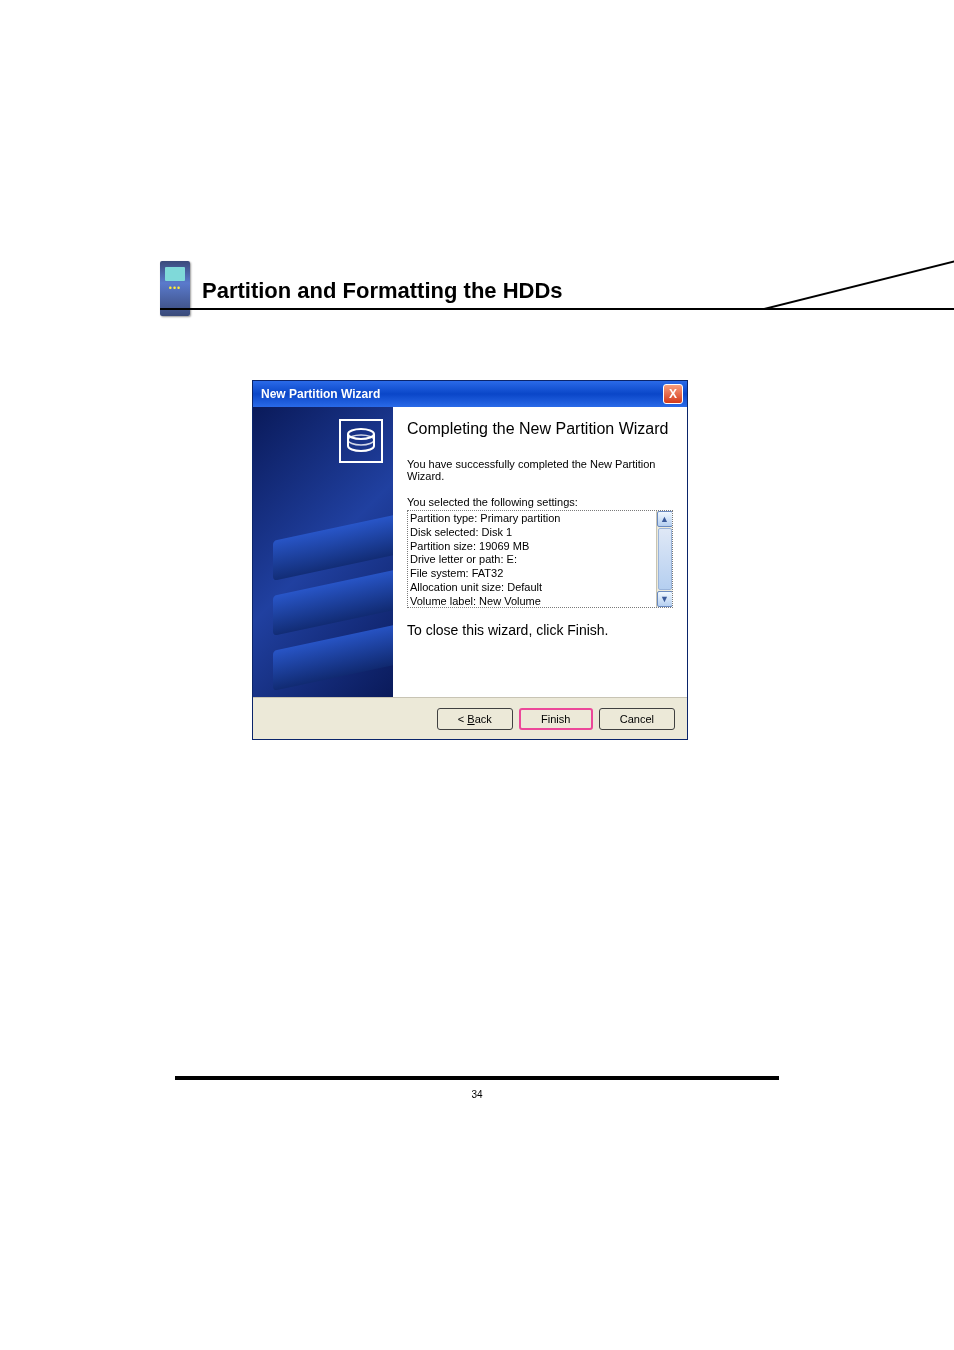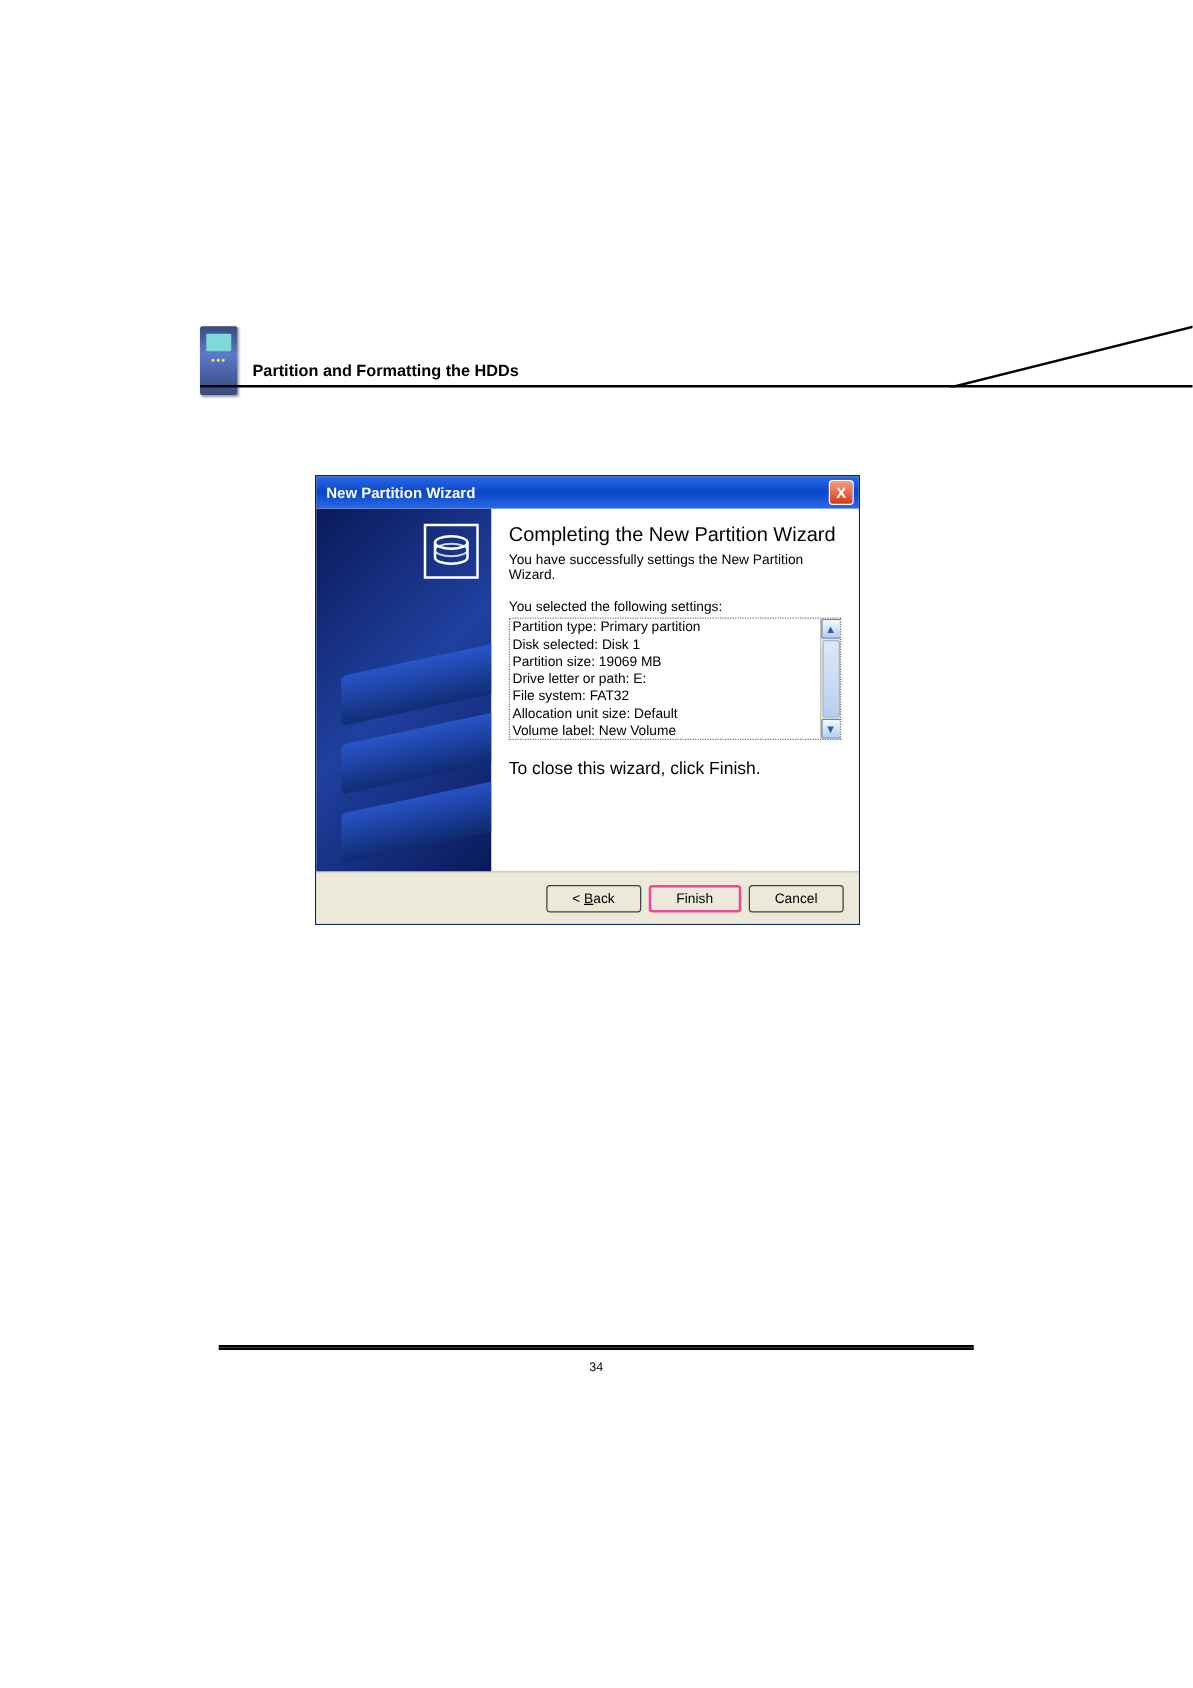--- a/index.html
+++ b/index.html
@@ -43,21 +43,21 @@
   .header-icon-wrap::after {
     content: "•••";
     position: absolute;
     top: 22px; left: 0; right: 0;
     text-align: center;
     color: #ffeb3b;
     font-size: 9px;
     letter-spacing: 1px;
   }
   .header-title {
-    font-size: 13px;
+    font-size: 22px;
     font-weight: bold;
     color: #000;
     padding-bottom: 6px;
     flex: 1;
   }
   .header-line {
     position: absolute;
     left: 0;
     right: -180px;
     bottom: 0;
@@ -143,21 +143,21 @@
   }
   .wizard-main {
     flex: 1;
     padding: 12px 14px 8px 14px;
     color: #000;
   }
   .wiz-heading {
     font-family: Tahoma, Arial, sans-serif;
     font-size: 16px;
     font-weight: normal;
-    margin-bottom: 4px;
+    margin-bottom: 20px;
     line-height: 1.2;
   }
   .wiz-text {
     font-size: 11px;
     margin-bottom: 14px;
   }
   .summary-box-wrap {
     position: relative;
   }
   .summary-box {
@@ -274,21 +274,21 @@
             <path d="M4 10 V22 A13 5 0 0 0 30 22 V10" fill="none" stroke="#fff" stroke-width="2"></path>
             <ellipse cx="17" cy="16" rx="13" ry="5" fill="none" stroke="#fff" stroke-width="1.5" opacity="0.8"></ellipse>
           </svg>
         </div>
         <div class="side-disk d1"></div>
         <div class="side-disk d2"></div>
         <div class="side-disk d3"></div>
       </div>
       <div class="wizard-main">
         <div class="wiz-heading">Completing the New Partition Wizard</div>
-        <div class="wiz-text">You have successfully settings the New Partition Wizard.</div>
+        <div class="wiz-text">You have successfully completed the New Partition Wizard.</div>
         <div class="wiz-text" style="margin-bottom:2px">You selected the following settings:</div>
         <div class="summary-box-wrap">
           <div class="summary-box">
             <div class="summary-content">
               <div>Partition type: Primary partition</div>
               <div>Disk selected: Disk 1</div>
               <div>Partition size: 19069 MB</div>
               <div>Drive letter or path: E:</div>
               <div>File system: FAT32</div>
               <div>Allocation unit size: Default</div>

